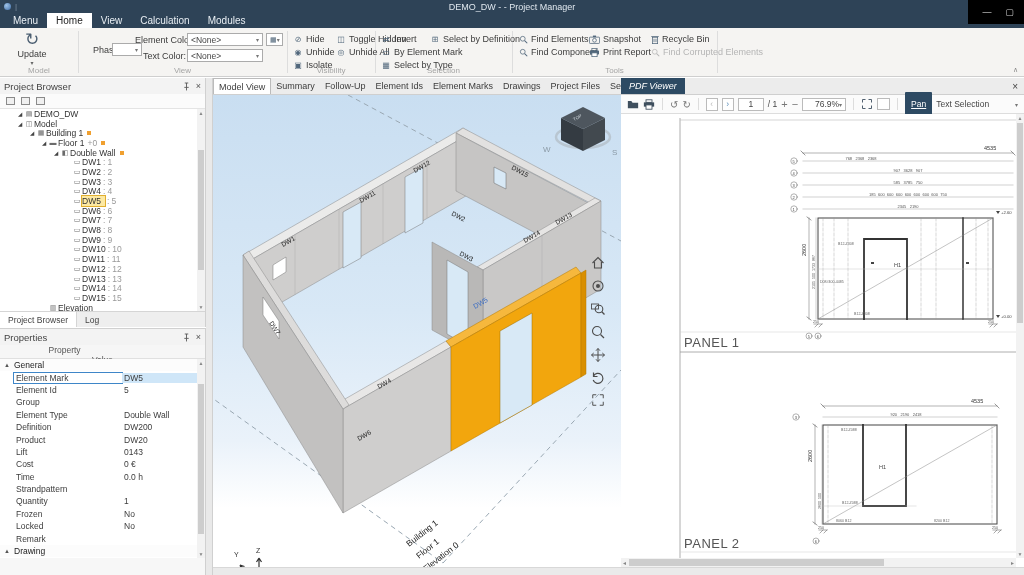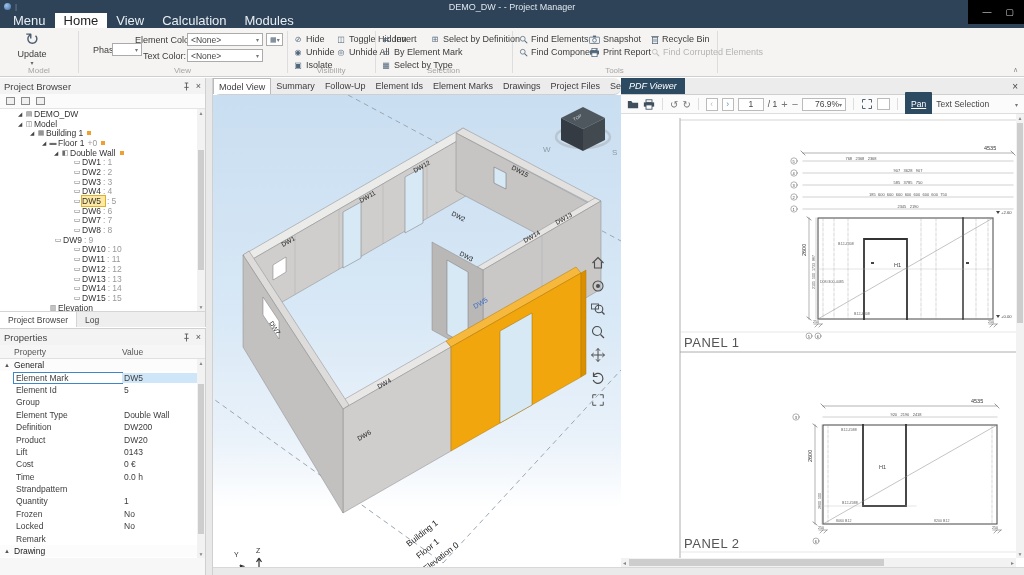--- a/index.html
+++ b/index.html
@@ -13,21 +13,21 @@
   .titlebar { left:0; top:0; width:1024px; height:13px; background:#2e4357; }
   .app-dot { left:4px; top:3px; width:7px; height:7px; border-radius:50%;
     background:radial-gradient(circle at 35% 35%, #9fc3e8, #3f6ea8); }
   .title-sep { left:15px; top:2px; color:#7d90a2; font-size:8px; }
   .win-title { left:0; top:2px; width:1024px; text-align:center; color:#dfe7ee; font-size:9px; }
   .winctrl { right:0; top:0; width:56px; height:24px; background:#000; display:flex;
     align-items:center; justify-content:flex-end; gap:14px; padding-right:10px; z-index:60; }
   .winctrl span { color:#cfcfcf; font-size:9px; line-height:1; }
   .menubar { left:0; top:13px; width:1024px; height:15px; background:#2e4357; display:flex;
     align-items:stretch; padding-left:4px; }
-  .menu-item { color:#e8eef3; font-size:13px; padding:0 9px; display:flex; align-items:center; }
+  .menu-item { color:#e8eef3; font-size:10px; padding:0 9px; display:flex; align-items:center; }
   .menu-item.active { background:#fff; color:#222; }
 
   
   .ribbon { left:0; top:28px; width:1024px; height:49px; background:#f5f4f2;
     border-bottom:1px solid #cfcfcf; }
   .rsep { position:absolute; top:3px; bottom:3px; width:1px; background:#ddd; }
   .rgroup-label { position:absolute; top:38px; font-size:8px; color:#a5a5a5; text-align:center; }
   .ritem { position:absolute; display:flex; align-items:center; gap:3px; font-size:9px;
     color:#3c3c3c; white-space:nowrap; }
   .ritem .ric { font-size:8px; color:#51677b; width:10px; text-align:center; }
@@ -62,37 +62,37 @@
   .tsel { background:#fde9a2; outline:1px solid #e0ae2f; padding-right:4px; }
   .vscroll { position:absolute; right:0; top:0; bottom:0; width:8px; background:#f2f2f2;
     display:flex; flex-direction:column; align-items:center; justify-content:space-between;
     font-size:5px; color:#888; padding:1px 0; }
   .vthumb { width:6px; background:#cdcdcd; flex:none; }
   .pb-tabs { height:16px; display:flex; background:#eee; border-top:1px solid #d5d5d5; }
   .pb-tab { font-size:8.5px; color:#444; padding:0 8px; display:flex; align-items:center; }
   .pb-tab.active { background:#fff; border-right:1px solid #d5d5d5; }
 
   .props-colhead { height:14px; display:flex; font-size:8.5px; color:#555; background:#f6f6f6;
-    border-bottom:1px solid #e0e0e0; align-items:center; }
+    border-bottom:1px solid #e0e0e0; align-items:center;flex-direction:column; }
   .prow { height:12.4px; display:flex; align-items:center; font-size:8.5px; background:#fff; }
   .prow .gut { width:14px; flex:none; }
   .prow .pc { width:108px; flex:none; padding-left:2px; color:#3c3c3c; }
   .prow .vc { flex:1; color:#3c3c3c; padding-left:2px; }
   .psec { height:12.4px; display:flex; align-items:center; font-size:8.5px; color:#222;
     background:#fcfcfc; }
   .psec .tri { width:14px; text-align:center; font-size:6px; color:#555; }
   .prow.selrow .pc { outline:1px solid #3e86c8; background:#fff; }
   .prow.selrow .vc { background:#cfe6f8; }
 
   .splitter { left:206px; top:78px; width:7px; height:497px; background:#e9e9e9;
     border-right:1px solid #d0d0d0; }
 
   
   .ctabs { left:213px; top:78px; width:408px; height:17px; background:#ececec; display:flex;
-    border-bottom:1px solid #cfcfcf;border-radius:7px; }
+    border-bottom:1px solid #cfcfcf; }
   .ctab { font-size:9px; color:#3c3c3c; padding:0 5px; display:flex; align-items:center;
     white-space:nowrap; }
   .ctab.active { background:#fff; border:1px solid #bbb; border-bottom:none; }
   .viewport { left:213px; top:95px; width:408px; height:480px;
     background:linear-gradient(#c9def1 0%, #d8e8f6 45%, #eaf2fa 72%, #ffffff 86%, #ffffff 100%); }
   .navcol { position:absolute; left:372px; top:160px; width:26px; display:flex;
     flex-direction:column; gap:7px; align-items:center; }
   .navcol svg { display:block; }
 
   
@@ -349,21 +349,21 @@
       <div class="trow" style="padding-left:72px">
           <span class="tic">▭</span>
           <span>DW7</span>
           <span class="cnt">: 7</span>
         </div>
       <div class="trow" style="padding-left:72px">
           <span class="tic">▭</span>
           <span>DW8</span>
           <span class="cnt">: 8</span>
         </div>
-      <div class="trow" style="padding-left:53px">
+      <div class="trow" style="padding-left:72px">
           <span class="tic">▭</span>
           <span>DW9</span>
           <span class="cnt">: 9</span>
         </div>
       <div class="trow" style="padding-left:72px">
           <span class="tic">▭</span>
           <span>DW10</span>
           <span class="cnt">: 10</span>
         </div>
       <div class="trow" style="padding-left:72px">

